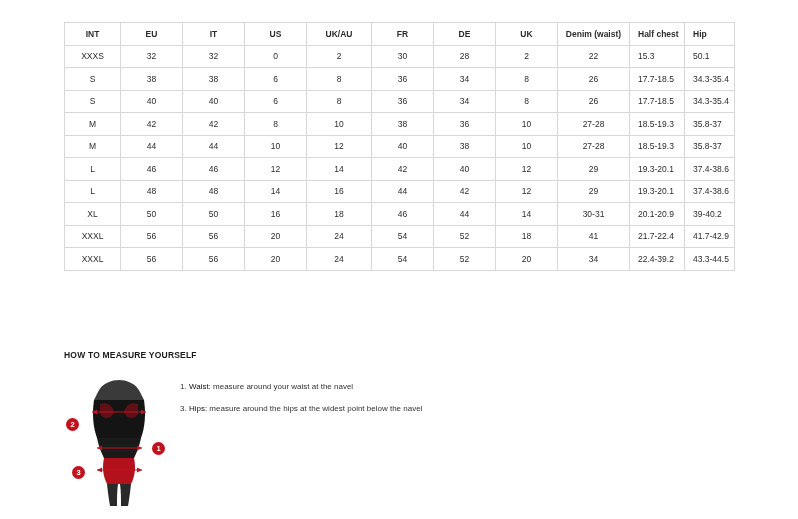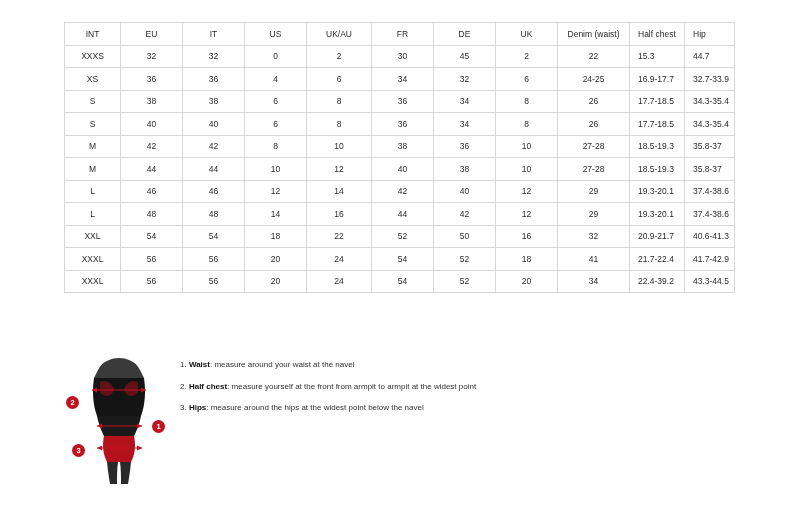--- a/index.html
+++ b/index.html
@@ -40,21 +40,21 @@
     height: 21.5px;
     text-align: center;
     vertical-align: middle;
     font-size: 8.5px;
     font-weight: normal;
     color: #2b2b2b;
     padding: 0 2px;
     white-space: nowrap;
   }
   table.size-table th {
-    font-weight: normal;
+    font-weight: bold;
   }
   
   col.c0 { width: 56px; }
   col.c1 { width: 62px; }
   col.c2 { width: 62px; }
   col.c3 { width: 62px; }
   col.c4 { width: 65px; }
   col.c5 { width: 62px; }
   col.c6 { width: 62px; }
   col.c7 { width: 62px; }
@@ -100,21 +100,21 @@
     margin-left: 6px;
     padding-top: 10px;
   }
   .measure-item {
     font-size: 8px;
     color: #333333;
     margin-bottom: 12px;
     line-height: 1.2;
   }
   .measure-item b {
-    font-weight: bold;
+    font-weight: normal;
     color: #111111;
   }
 
   
   .badge {
     position: absolute;
     width: 13px;
     height: 13px;
     border-radius: 50%;
     background: #c1121f;
@@ -164,38 +164,25 @@
           </tr>
       </thead>
       <tbody id="table-body">
           <tr>
             <td>XXXS</td>
             <td>32</td>
             <td>32</td>
             <td>0</td>
             <td>2</td>
             <td>30</td>
-            <td>45</td>
+            <td>28</td>
             <td>2</td>
             <td>22</td>
             <td class="left-col">15.3</td>
-            <td class="left-col">44.7</td>
-          </tr>
-          <tr>
-            <td>XS</td>
-            <td>36</td>
-            <td>36</td>
-            <td>4</td>
-            <td>6</td>
-            <td>34</td>
-            <td>32</td>
-            <td>6</td>
-            <td>24-25</td>
-            <td class="left-col">16.9-17.7</td>
-            <td class="left-col">32.7-33.9</td>
+            <td class="left-col">50.1</td>
           </tr>
           <tr>
             <td>S</td>
             <td>38</td>
             <td>38</td>
             <td>6</td>
             <td>8</td>
             <td>36</td>
             <td>34</td>
             <td>8</td>
@@ -262,31 +249,31 @@
             <td>14</td>
             <td>16</td>
             <td>44</td>
             <td>42</td>
             <td>12</td>
             <td>29</td>
             <td class="left-col">19.3-20.1</td>
             <td class="left-col">37.4-38.6</td>
           </tr>
           <tr>
-            <td>XXL</td>
-            <td>54</td>
-            <td>54</td>
-            <td>18</td>
-            <td>22</td>
-            <td>52</td>
+            <td>XL</td>
+            <td>50</td>
             <td>50</td>
             <td>16</td>
-            <td>32</td>
-            <td class="left-col">20.9-21.7</td>
-            <td class="left-col">40.6-41.3</td>
+            <td>18</td>
+            <td>46</td>
+            <td>44</td>
+            <td>14</td>
+            <td>30-31</td>
+            <td class="left-col">20.1-20.9</td>
+            <td class="left-col">39-40.2</td>
           </tr>
           <tr>
             <td>XXXL</td>
             <td>56</td>
             <td>56</td>
             <td>20</td>
             <td>24</td>
             <td>54</td>
             <td>52</td>
             <td>18</td>
@@ -305,20 +292,21 @@
             <td>20</td>
             <td>34</td>
             <td class="left-col">22.4-39.2</td>
             <td class="left-col">43.3-44.5</td>
           </tr>
         </tbody>
     </table>
   </div>
 
   <div class="measure-section">
+    <div class="measure-title">HOW TO MEASURE YOURSELF</div>
 
     <div class="measure-body">
 
       <div class="mannequin">
         <svg width="110" height="135" viewBox="0 0 110 135">
 
           <g>
 
             <path d="M34 20 C38 11, 48 8, 55 8 C62 8, 72 11, 76 20 L80 28 L30 28 Z" fill="#3a3a3a"></path>
 
@@ -348,20 +336,19 @@
           </g>
         </svg>
 
         <div class="badge badge-1">1</div>
         <div class="badge badge-2">2</div>
         <div class="badge badge-3">3</div>
       </div>
 
       <div class="measure-list" id="measure-list">
           <div class="measure-item"><span>1.</span> <b>Waist</b><span>: measure around your waist at the navel</span></div>
-          <div class="measure-item"><span>2.</span> <b>Half chest</b><span>: measure yourself at the front from armpit to armpit at the widest point</span></div>
           <div class="measure-item"><span>3.</span> <b>Hips</b><span>: measure around the hips at the widest point below the navel</span></div>
         </div>
 
     </div>
   </div>
 
 </div>
 
 </body></html>

